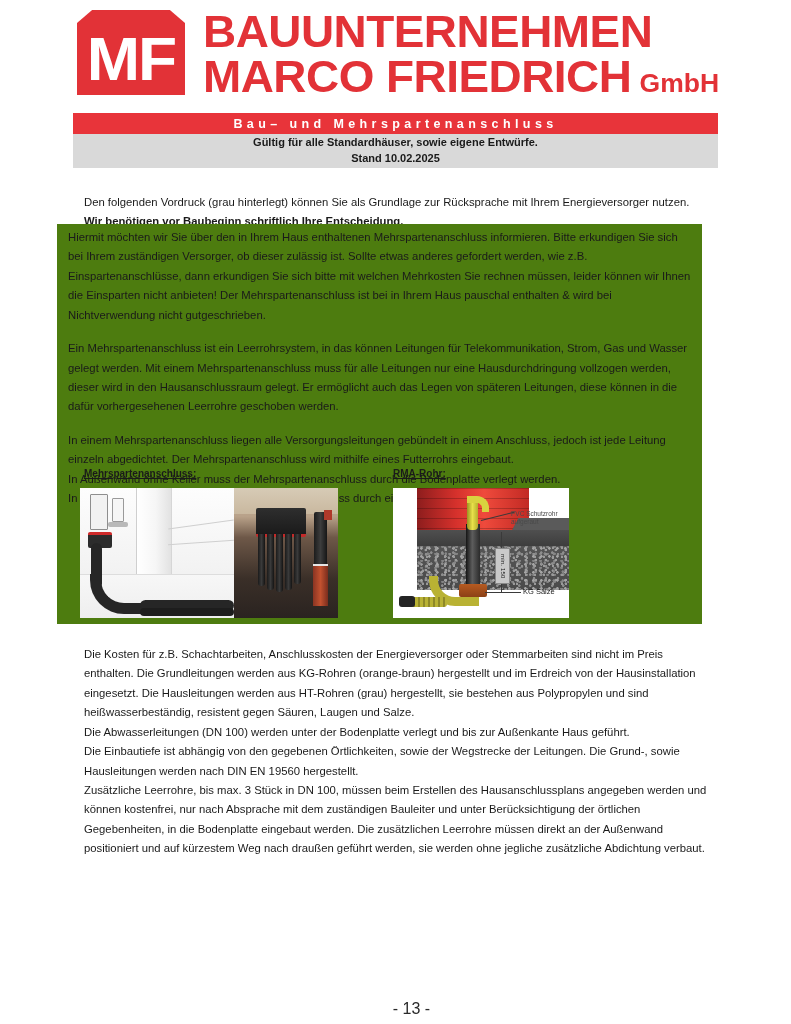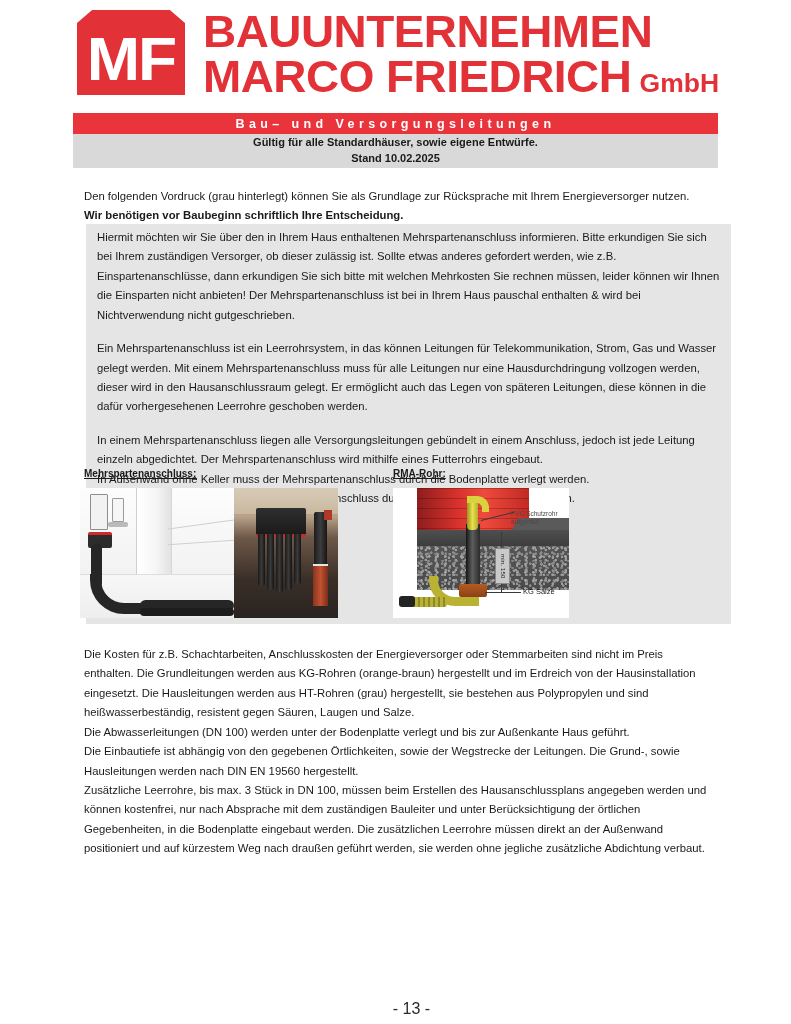--- a/index.html
+++ b/index.html
@@ -140,36 +140,36 @@
     font-size: 11px;
     font-weight: bold;
     color: #1a1a1a;
     line-height: 1.45;
   }
 
   
   .intro {
     position: absolute;
     left: 84px;
-    top: 187px;
+    top: 193px;
     width: 626px;
     font-size: 11.3px;
     line-height: 1.72;
     color: #1a1a1a;
   }
   .intro b { font-weight: bold; }
 
   
   .gray-block {
     position: absolute;
-    left: 86px;
+    left: 57px;
     top: 224px;
     width: 645px;
     height: 400px;
-    background: #e5e5e5;
+    background: #4d7c0f;
     box-sizing: border-box;
   }
   .gray-text {
     position: absolute;
     left: 11px;
     top: 4px;
     width: 624px;
     font-size: 11.3px;
     line-height: 1.72;
     color: #1a1a1a;
@@ -511,21 +511,21 @@
       <div class="logo-body"></div>
       <div class="logo-letters">MF</div>
     </div>
     <div class="logo-words">
       <div class="brand-line1">BAUUNTERNEHMEN</div>
       <div class="brand-line2"><span>MARCO FRIEDRICH</span><span class="brand-suffix">GmbH</span></div>
     </div>
   </div>
 
   <div class="title-bar">
-    <span>Bau– und Versorgungsleitungen</span>
+    <span>Bau– und Mehrspartenanschluss</span>
   </div>
 
   <div class="subtitle-band">
     <div class="subtitle-line">Gültig für alle Standardhäuser, sowie eigene Entwürfe.</div>
     <div class="subtitle-line">Stand 10.02.2025</div>
   </div>
 
   <div class="intro">
     <span>Den folgenden Vordruck (grau hinterlegt) können Sie als Grundlage zur Rücksprache mit Ihrem Energieversorger nutzen. </span><b>Wir benötigen vor Baubeginn schriftlich Ihre Entscheidung.</b>
   </div>

